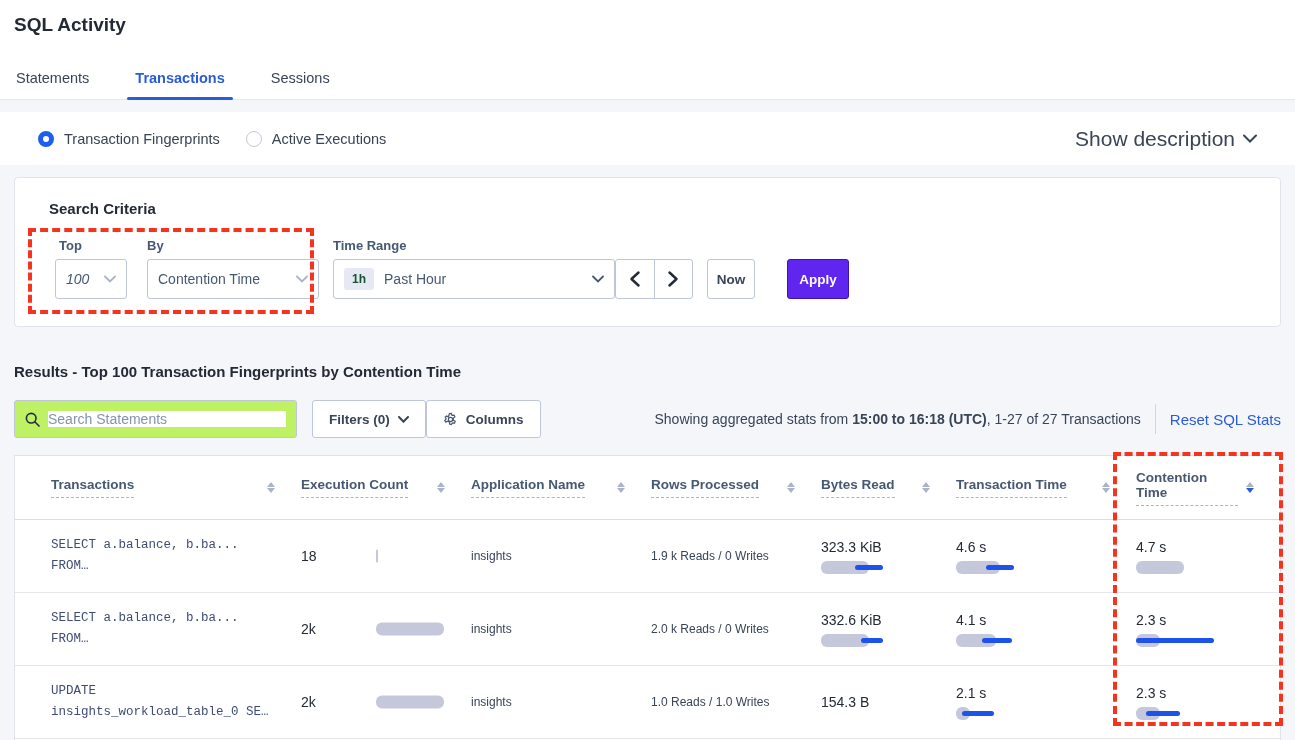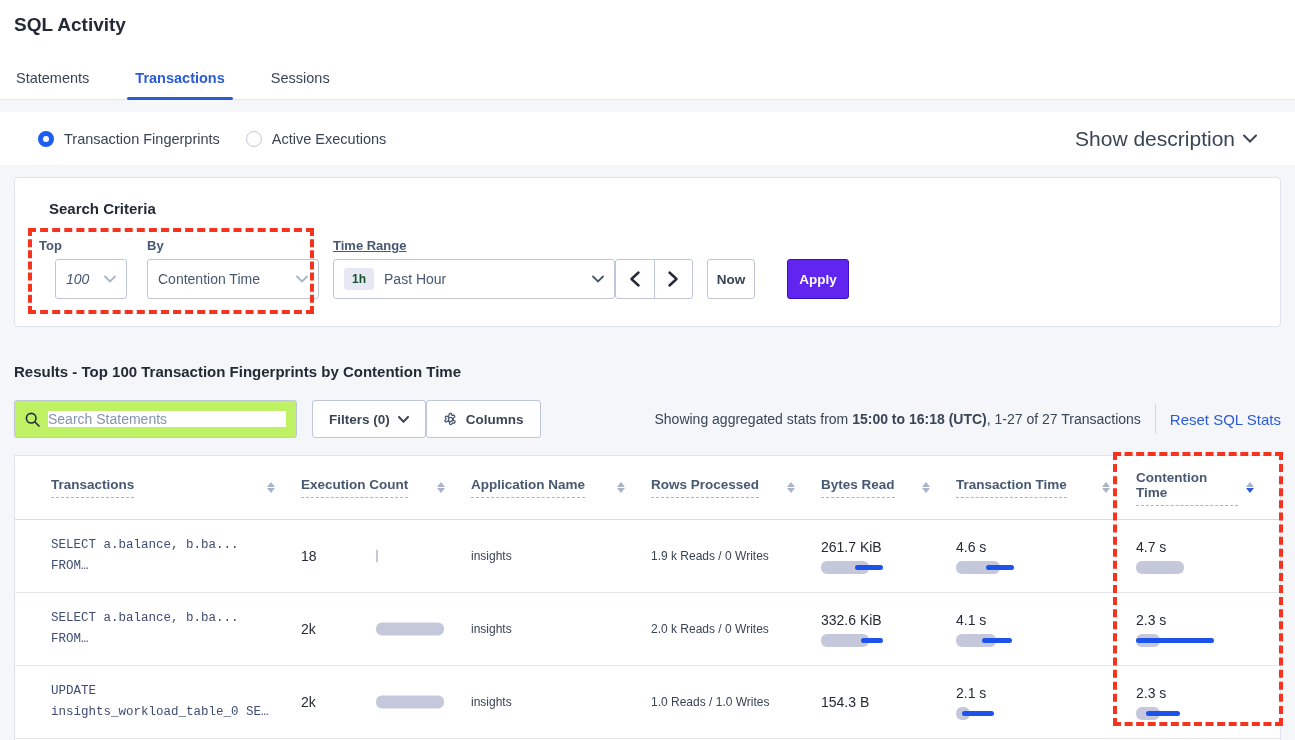--- a/index.html
+++ b/index.html
@@ -108,37 +108,37 @@
       <span>Show description</span>
       <svg class="chev-svg" width="14" height="9" viewBox="0 0 14 9">
           <polyline points="1,1.5 7,7.5 13,1.5" fill="none" stroke="#394455" stroke-width="2" stroke-linecap="round"></polyline>
         </svg>
     </div>
   </div>
 
   <div class="criteria">
     <div class="criteria-title">Search Criteria</div>
 
-    <div class="field-label" style="left:24px;">Top</div>
+    <div class="field-label" style="left:44px;">Top</div>
     <div class="select-box" style="left:40px; width:72px;font-style:italic;">
       <span>100</span>
       <svg class="chev chev-svg" width="12" height="8" viewBox="0 0 12 8">
           <polyline points="1,1.5 6,6.5 11,1.5" fill="none" stroke="#aab3c8" stroke-width="1.8" stroke-linecap="round"></polyline>
         </svg>
     </div>
 
     <div class="field-label" style="left:132px;">By</div>
     <div class="select-box" style="left:132px; width:172px;">
       <span>Contention Time</span>
       <svg class="chev chev-svg" width="12" height="8" viewBox="0 0 12 8">
           <polyline points="1,1.5 6,6.5 11,1.5" fill="none" stroke="#aab3c8" stroke-width="1.8" stroke-linecap="round"></polyline>
         </svg>
     </div>
 
-    <div class="field-label" style="left:318px;text-decoration:underline;">Time Range</div>
+    <div class="field-label" style="left:318px;">Time Range</div>
     <div class="select-box" style="left:318px; width:282px;">
       <span class="interval-badge">1h</span>
       <span>Past Hour</span>
       <svg class="chev chev-svg" width="12" height="8" viewBox="0 0 12 8">
           <polyline points="1,1.5 6,6.5 11,1.5" fill="none" stroke="#475872" stroke-width="1.8" stroke-linecap="round"></polyline>
         </svg>
     </div>
 
     <div class="pager">
       <div class="pager-btn">
@@ -246,21 +246,21 @@
         <div>SELECT a.balance, b.ba...</div>
         <div>FROM…</div>
       </div>
       <div class="num-cell">
         <span>18</span>
         <span class="exec-bar" style="width: 2px; border-radius: 1px;"></span>
       </div>
       <div class="plain-cell">insights</div>
       <div class="plain-cell">1.9 k Reads / 0 Writes</div>
       <div class="metric-cell">
-        <span class="metric-val">261.7 KiB</span>
+        <span class="metric-val">323.3 KiB</span>
         <span class="barwrap">
             <span class="bar" style="width: 48px;"></span>
             <span class="line" style="left: 34px; width: 28px;"></span>
           </span>
       </div>
       <div class="metric-cell">
         <span class="metric-val">4.6 s</span>
         <span class="barwrap">
             <span class="bar" style="width: 44px;"></span>
             <span class="line" style="left: 30px; width: 28px;"></span>

